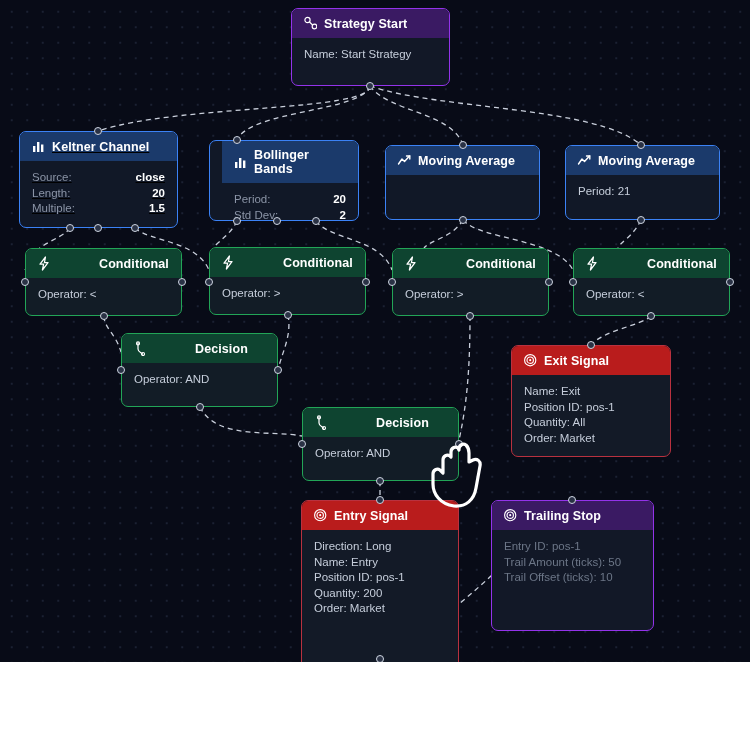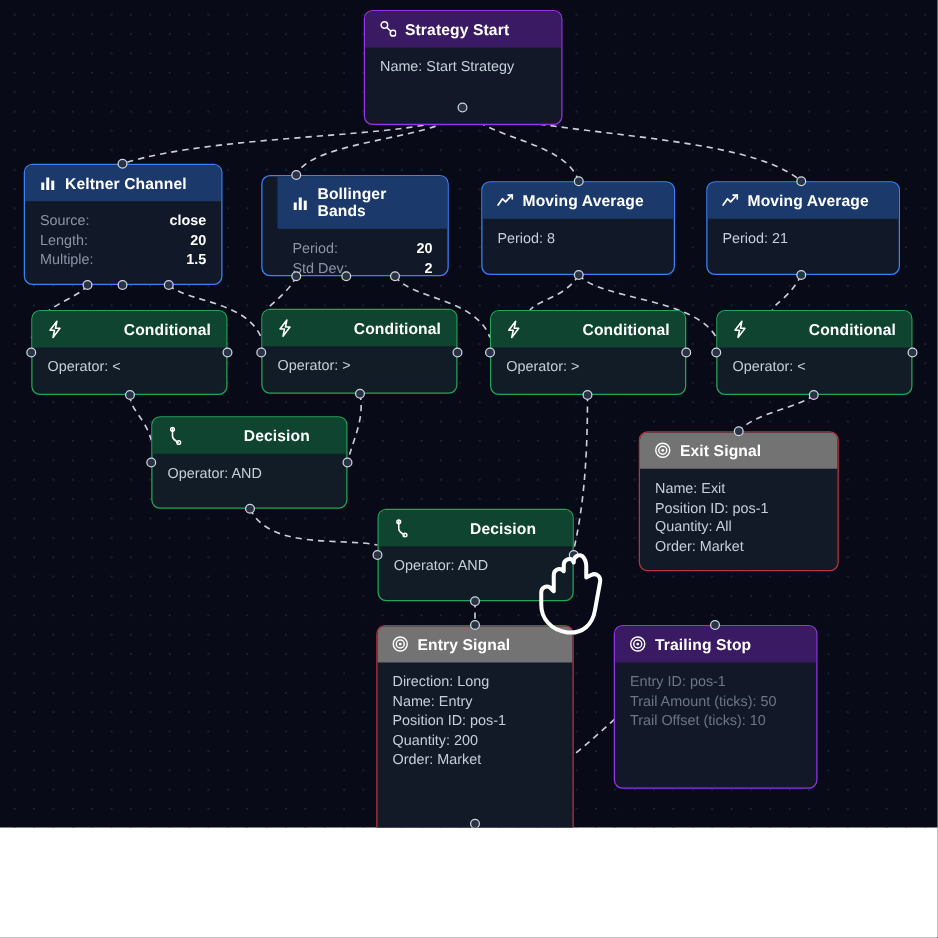--- a/index.html
+++ b/index.html
@@ -18,21 +18,21 @@
   .node .bdy .v{color:#ffffff;font-weight:bold;}
   .node .bdy .ln{color:#c6cedb;white-space:nowrap;}
 
   .n-blue{border:1px solid #3b82f6;background:#111827;}
   .n-blue .hdr{background:#1b3a6b;}
   .n-green{border:1px solid #22a557;background:#121c26;}
   .n-green .hdr{background:#0e4430;gap:48px;}
   .n-purple{border:1px solid #9333ea;background:#121827;}
   .n-purple .hdr{background:#3a1a63;}
   .n-red{border:1px solid #b9313f;background:#131a27;}
-  .n-red .hdr{background:#737373;text-align:center;}
+  .n-red .hdr{background:#b91c1c;text-align:center;}
   .dimmed .bdy .ln{color:#6c7687;}
 
   .h{position:absolute;width:8px;height:8px;border-radius:50%;
      background:#2a3245;border:1.4px solid #cfd6e2;box-sizing:border-box;z-index:6;}
 
   #cursor{position:absolute;z-index:30;pointer-events:none;}
 </style>
 </head>
 <body>
 
@@ -51,34 +51,34 @@
       <path d="M641,220 C632,238 620,242 618,248" fill="none" stroke="#c9cfdb" stroke-width="1.3" stroke-dasharray="5 4"></path>
       <path d="M104,316 C104,328 116,334 121,352" fill="none" stroke="#c9cfdb" stroke-width="1.3" stroke-dasharray="5 4"></path>
       <path d="M288,315 C292,336 282,352 278,370" fill="none" stroke="#c9cfdb" stroke-width="1.3" stroke-dasharray="5 4"></path>
       <path d="M470,316 C470,360 468,400 459,440" fill="none" stroke="#c9cfdb" stroke-width="1.3" stroke-dasharray="5 4"></path>
       <path d="M651,316 C640,326 604,330 591,345" fill="none" stroke="#c9cfdb" stroke-width="1.3" stroke-dasharray="5 4"></path>
       <path d="M200,407 C216,440 272,430 302,436" fill="none" stroke="#c9cfdb" stroke-width="1.3" stroke-dasharray="5 4"></path>
       <path d="M380,481 C380,488 380,492 380,500" fill="none" stroke="#c9cfdb" stroke-width="1.3" stroke-dasharray="5 4"></path>
       <path d="M380,659 C420,640 520,560 556,502" fill="none" stroke="#c9cfdb" stroke-width="1.3" stroke-dasharray="5 4"></path>
     </svg>
   <div id="nodelayer">
-      <div class="node n-purple" style="left: 291px; top: 8px; width: 159px; height: 92px;">
+      <div class="node n-purple" style="left: 291px; top: 8px; width: 159px; height: 78px;">
         <div class="hdr">
           <svg width="14" height="15" viewBox="0 0 14 15">
             <circle cx="4.5" cy="4" r="2.6" fill="none" stroke="#fff" stroke-width="1.2"></circle>
             <circle cx="11.5" cy="10.5" r="2.3" fill="none" stroke="#fff" stroke-width="1.2"></circle>
             <path d="M6.5 6 L9.6 9" stroke="#fff" stroke-width="1.2"></path>
           </svg>
           <span>Strategy Start</span>
         </div>
         <div class="bdy">
           <div class="ln">Name: Start Strategy</div>
         </div>
       </div>
-      <div class="node n-blue" style="left: 19px; top: 131px; width: 159px; height: 97px;">
+      <div class="node n-blue" style="left: 19px; top: 131px; width: 159px; height: 97px; text-decoration: underline;">
         <div class="hdr">
           <svg width="14" height="15" viewBox="0 0 14 15">
             <rect x="2" y="7" width="2.4" height="6" fill="#fff"></rect>
             <rect x="6" y="3" width="2.4" height="10" fill="#fff"></rect>
             <rect x="10" y="5.5" width="2.4" height="7.5" fill="#fff"></rect>
           </svg>
           <span>Keltner Channel</span>
         </div>
         <div class="bdy">
           <div class="row">
@@ -115,23 +115,20 @@
           </div>
         </div>
       </div>
       <div class="node n-blue" style="left: 385px; top: 145px; width: 155px; height: 75px;">
         <div class="hdr">
           <svg width="14" height="15" viewBox="0 0 14 15">
             <path d="M1.5 11 L5 6 L7.5 8.5 L12.5 3" fill="none" stroke="#fff" stroke-width="1.4" stroke-linecap="round" stroke-linejoin="round"></path>
             <path d="M9.5 3 L12.8 3 L12.8 6" fill="none" stroke="#fff" stroke-width="1.4" stroke-linecap="round"></path>
           </svg>
           <span>Moving Average</span>
-        </div>
-        <div class="bdy">
-          <div class="ln">Period: 8</div>
         </div>
       </div>
       <div class="node n-blue" style="left: 565px; top: 145px; width: 155px; height: 75px;">
         <div class="hdr">
           <svg width="14" height="15" viewBox="0 0 14 15">
             <path d="M1.5 11 L5 6 L7.5 8.5 L12.5 3" fill="none" stroke="#fff" stroke-width="1.4" stroke-linecap="round" stroke-linejoin="round"></path>
             <path d="M9.5 3 L12.8 3 L12.8 6" fill="none" stroke="#fff" stroke-width="1.4" stroke-linecap="round"></path>
           </svg>
           <span>Moving Average</span>
         </div>

